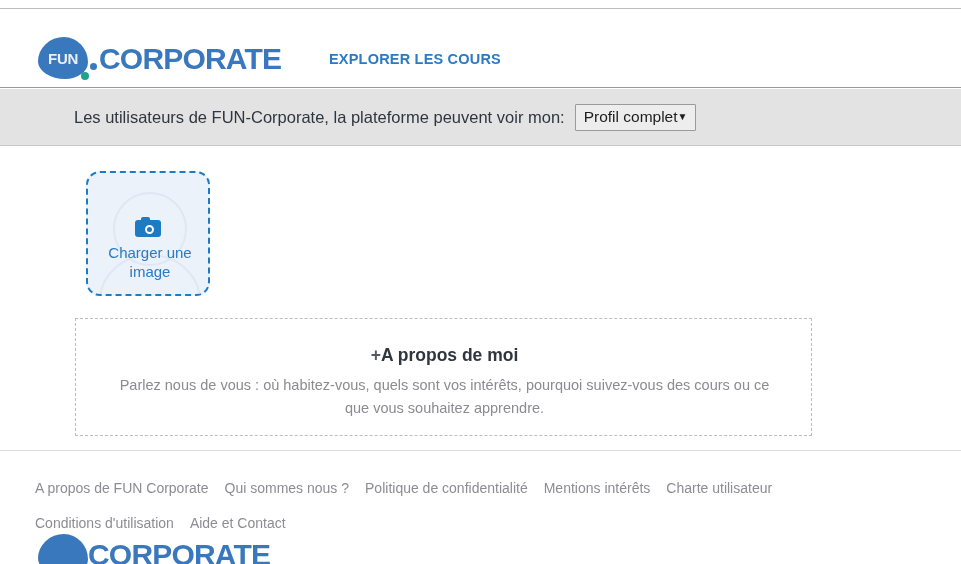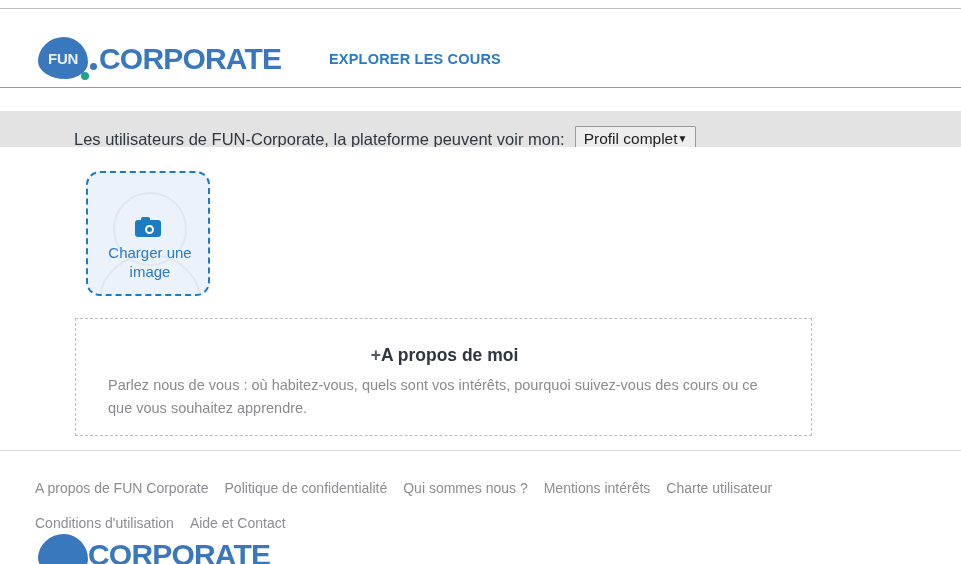--- a/index.html
+++ b/index.html
@@ -108,21 +108,20 @@
 
   
   .visibility-bar {
     position: absolute;
     top: 89px; left: 0;
     width: 961px; height: 57px;
     background: #e3e3e3;
     border-bottom: 1px solid #c8c8c8;
     display: flex;
     align-items: center;
-    margin-top: 22px;
   }
   .visibility-label {
     margin-left: 74px;
     color: #2f3640;
     font-size: 16.5px;
     white-space: nowrap;
   }
   .visibility-select {
     margin-left: 10px;
     background: #ededed;
@@ -300,20 +299,21 @@
   }
   .about-title .plus {
     color: #555a61;
     font-weight: bold;
     margin-right: 0px;
   }
   .about-desc {
     position: absolute;
     left: 32px; top: 55px;
     width: 673px;
+    text-align: center;
     color: #8b8b90;
     font-size: 14.5px;
     line-height: 23px;
   }
 
   
   .footer-rule {
     position: absolute;
     top: 450px; left: 0;
     width: 961px; height: 1px;
@@ -435,22 +435,22 @@
         <span class="plus">+</span><span>A propos de moi</span>
       </div>
       <div class="about-desc">Parlez nous de vous : où habitez-vous, quels sont vos intérêts, pourquoi suivez-vous des cours ou ce que vous souhaitez apprendre.</div>
     </div>
   </div>
 
   <div class="footer-rule"></div>
   <div class="footer">
     <div class="footer-links">
       <a href="#">A propos de FUN Corporate</a>
+      <a href="#">Qui sommes nous ?</a>
       <a href="#">Politique de confidentialité</a>
-      <a href="#">Qui sommes nous ?</a>
       <a href="#">Mentions intérêts</a>
       <a href="#">Charte utilisateur</a>
       <a href="#">Conditions d'utilisation</a>
       <a href="#">Aide et Contact</a>
     </div>
 
     <div class="footer-logo">
       <div class="blob2"></div>
       <div class="ftext">CORPORATE</div>
     </div>

